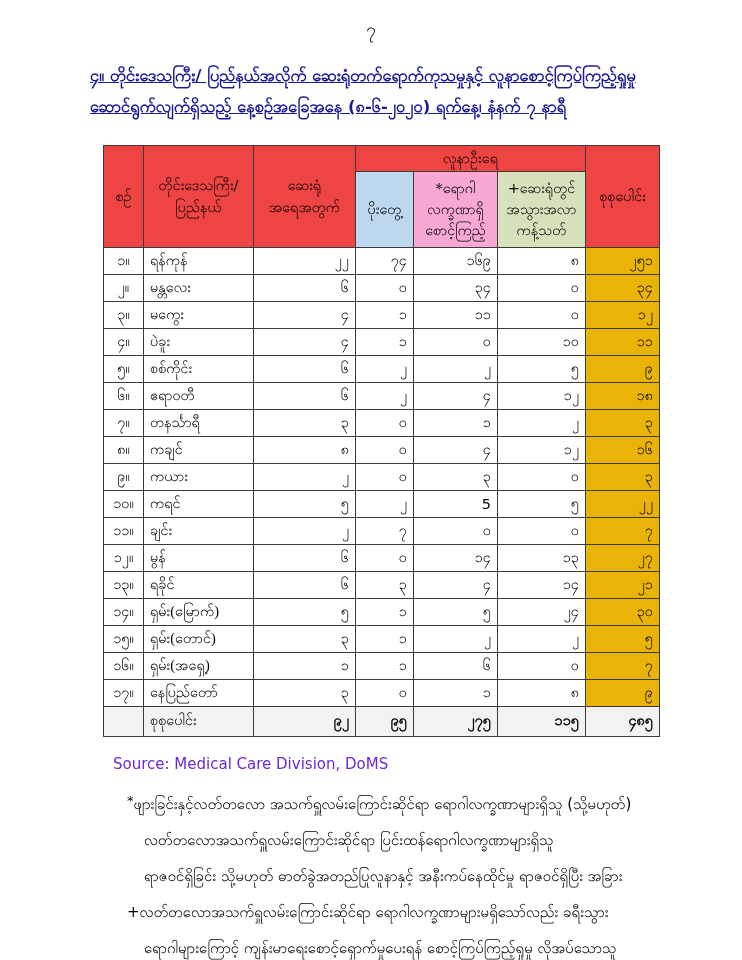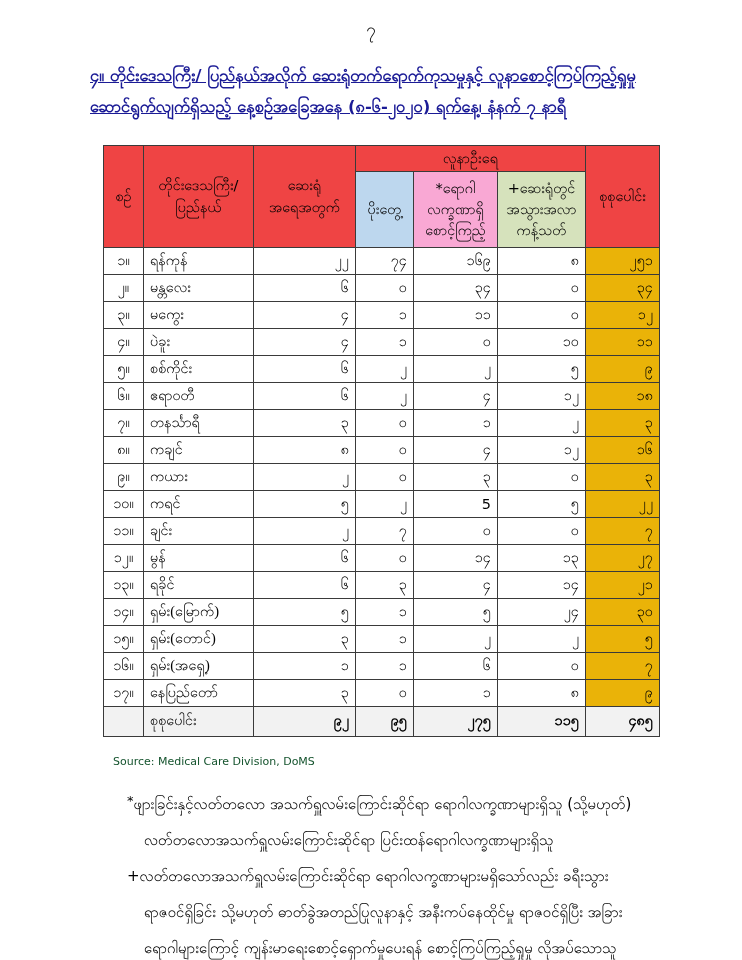--- a/index.html
+++ b/index.html
@@ -32,21 +32,21 @@
   .tier-top{height:26px;}
   .tier-bottom{height:76px;}
   .data-row td{height:26px;}
   .cell-no{text-align:center;}
   .cell-region{text-align:left;font-family:Liberation Serif, serif;}
   .cell-num{text-align:right;padding-right:9px;}
   .cell-total{background:#eab308;font-weight:bold;}
   .totals-row td{background:#f2f2f2;height:29px;font-weight:bold;}
   .totals-row .cell-label{text-align:left;font-weight:normal;}
   .source-line{
-    position:absolute;left:113px;top:755px;font-size:11px;color:#14532d;
+    position:absolute;left:113px;top:755px;font-size:15px;color:#6d28d9;
   }
   .footnotes{
     position:absolute;left:127px;top:783px;width:545px;
     font-size:15px;line-height:36px;color:#000;
   }
   .fn-line{white-space:nowrap;}
   .fn-indent{padding-left:17px;}
   .fn-marker{
     display:inline-block;vertical-align:4px;font-size:13px;
   }
@@ -273,16 +273,16 @@
       <td class="cell-num">၄၈၅</td>
     </tr>
   </tfoot>
 </table>
 
 <div class="source-line">Source: Medical Care Division, DoMS</div>
 
 <div class="footnotes">
   <div class="fn-line"><span class="fn-marker">*</span><span>ဖျားခြင်းနှင့်လတ်တလော  အသက်ရှူလမ်းကြောင်းဆိုင်ရာ  ရောဂါလက္ခဏာများရှိသူ  (သို့မဟုတ်)</span></div>
   <div class="fn-line fn-indent">လတ်တလောအသက်ရှူလမ်းကြောင်းဆိုင်ရာ ပြင်းထန်ရောဂါလက္ခဏာများရှိသူ</div>
+  <div class="fn-line fn-indent">ရာဇဝင်ရှိခြင်း  သို့မဟုတ်  ဓာတ်ခွဲအတည်ပြုလူနာနှင့်  အနီးကပ်နေထိုင်မှု  ရာဇဝင်ရှိပြီး  အခြား</div>
   <div class="fn-line"><span>+</span><span>လတ်တလောအသက်ရှူလမ်းကြောင်းဆိုင်ရာ    ရောဂါလက္ခဏာများမရှိသော်လည်း    ခရီးသွား</span></div>
-  <div class="fn-line fn-indent">ရာဇဝင်ရှိခြင်း  သို့မဟုတ်  ဓာတ်ခွဲအတည်ပြုလူနာနှင့်  အနီးကပ်နေထိုင်မှု  ရာဇဝင်ရှိပြီး  အခြား</div>
   <div class="fn-line fn-indent">ရောဂါများကြောင့် ကျန်းမာရေးစောင့်ရှောက်မှုပေးရန် စောင့်ကြပ်ကြည့်ရှုမှု လိုအပ်သောသူ</div>
 </div>
 
 </body></html>

